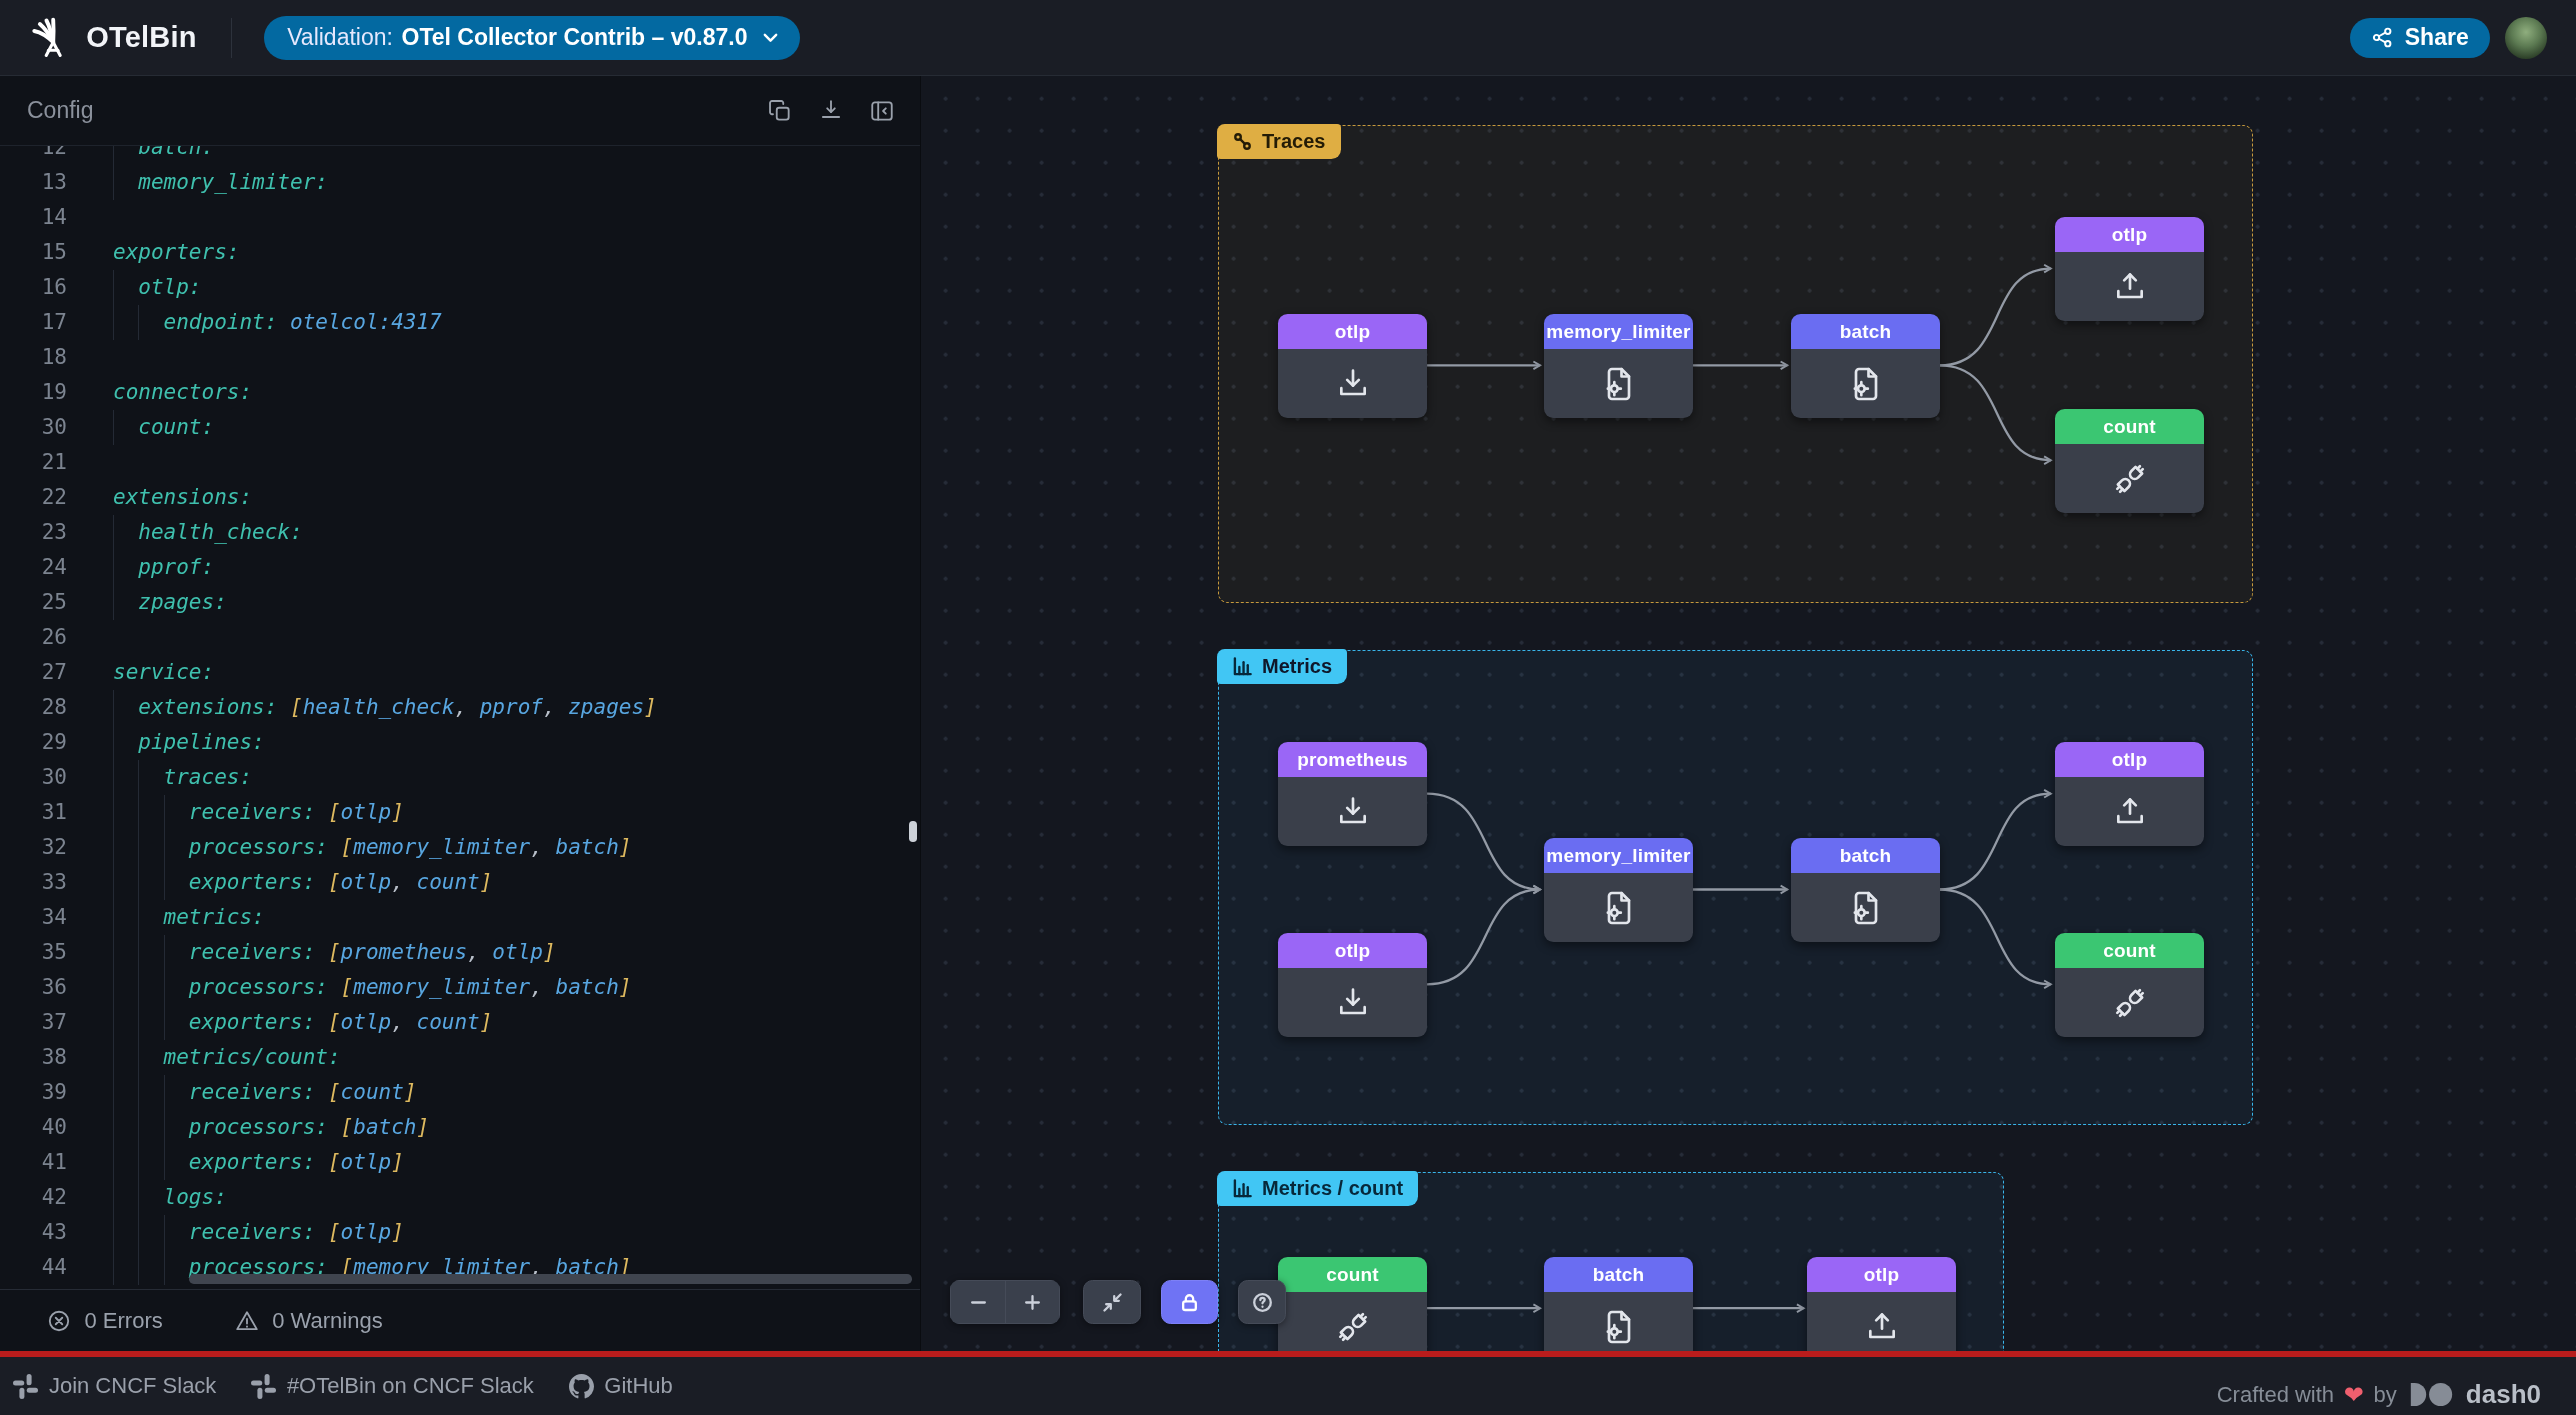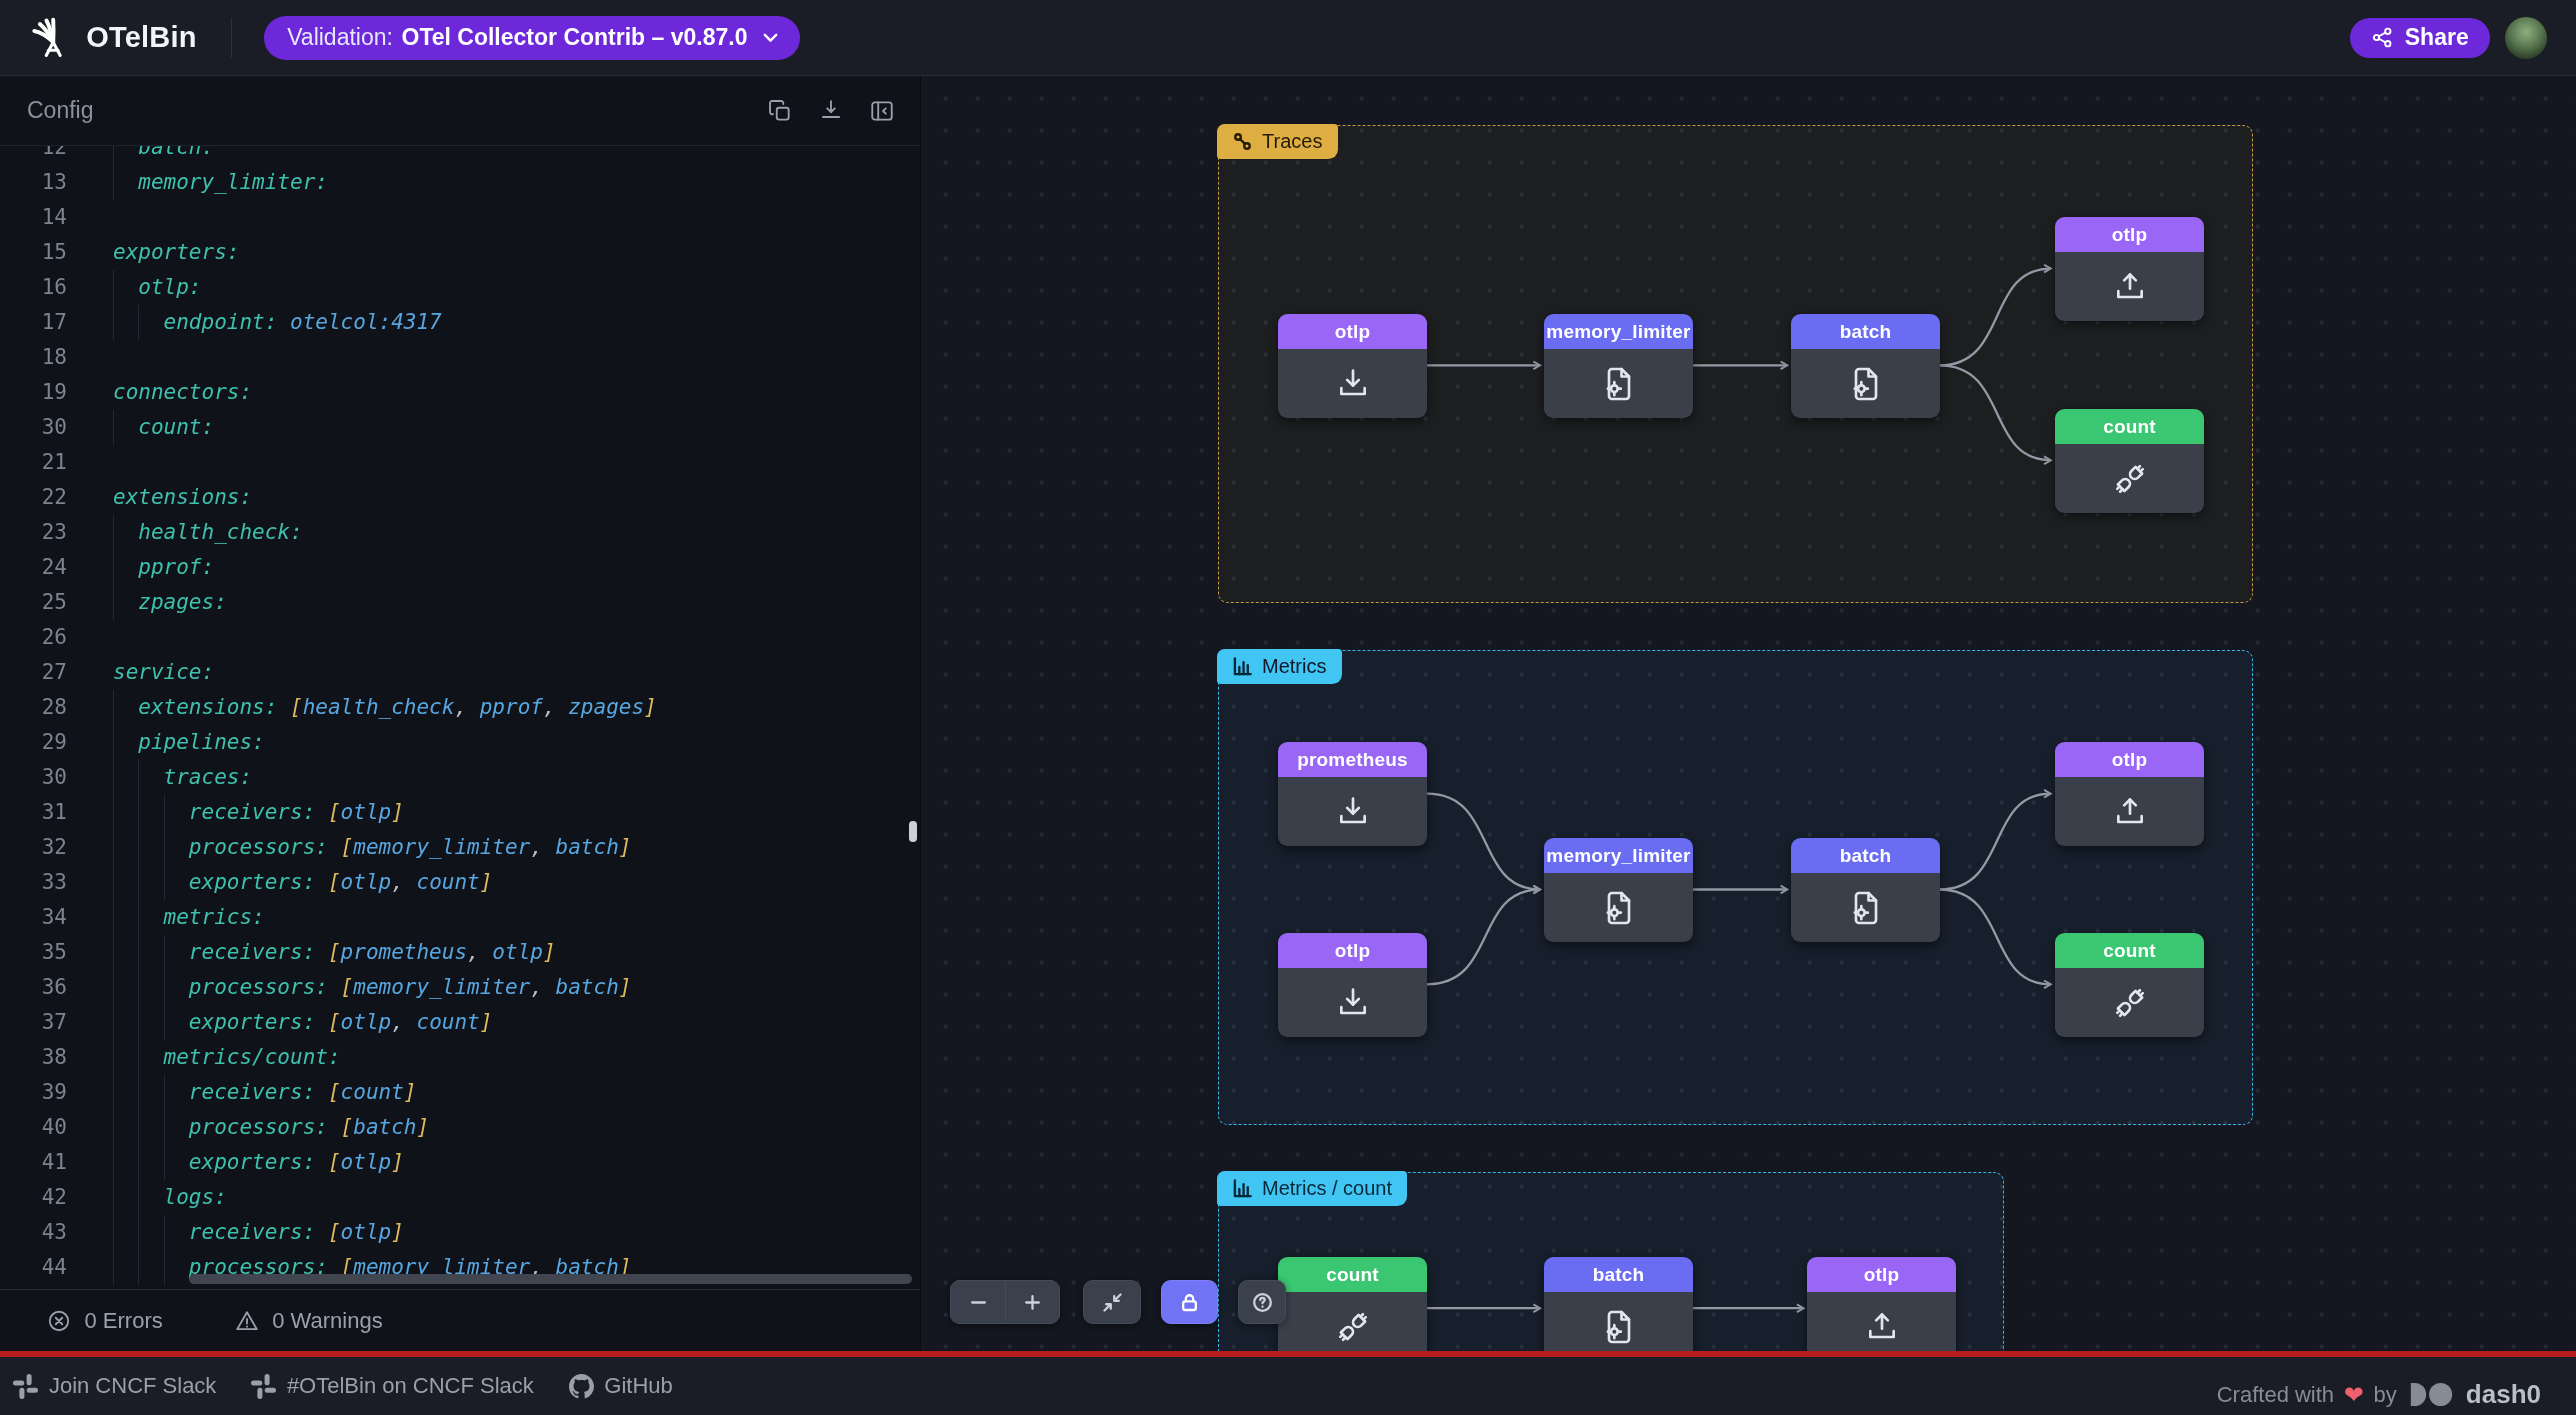--- a/index.html
+++ b/index.html
@@ -8,21 +8,21 @@
   #app{width:2576px;height:1415px;display:flex;flex-direction:column;}
 
   
   .topbar{height:75px;flex:none;background:#1a1d25;border-bottom:1px solid #262b34;
           display:flex;align-items:center;padding:0 29px;}
   .tb-left{display:flex;align-items:center;gap:15.3px;}
   .logo svg{width:40px;height:42px;display:block;}
   .appname{color:#f2f4f8;font-size:29px;font-weight:700;letter-spacing:0.2px;margin-left:1.9px;}
   .tb-sep{width:1px;height:40px;background:#2d323c;margin:0 17px 0 19px;}
   .pill{display:inline-flex;align-items:center;border:none;cursor:pointer;
-        background:#6d28d9;color:#fff;border-radius:22px;}
+        background:#0369a1;color:#fff;border-radius:22px;}
   .validation{height:44px;padding:0 21px 0 23px;font-size:23px;gap:8.6px;}
   .val-label{color:#e6e8fd;font-weight:400;}
   .val-value{font-weight:700;}
   .validation svg{width:17px;height:11.5px;margin-left:5.8px;}
   .tb-right{margin-left:auto;display:flex;align-items:center;gap:15.3px;}
   .share{height:40px;padding:0 21px;border-radius:20px;font-size:23px;font-weight:600;gap:10.5px;}
   .share svg{width:23px;height:23px;stroke:#fff;fill:none;stroke-width:1.7;}
   .avatar{width:42px;height:42px;border-radius:50%;display:inline-block;
           background:radial-gradient(circle at 50% 36%,#8fae7e 0%,#5c7a52 42%,#2c3f28 78%,#1b281a 100%);}
 
@@ -55,21 +55,21 @@
   .st-item{display:flex;align-items:center;gap:12.5px;}
   .st-item svg{width:26px;height:26px;stroke:#9aa1ac;fill:none;stroke-width:1.7;
                stroke-linecap:round;stroke-linejoin:round;}
 
   
   .canvas{flex:1;position:relative;overflow:hidden;background-color:#14171f;
           background-image:radial-gradient(#262c38 1.6px,transparent 1.8px);
           background-size:32px 32px;background-position:8.6px 6.7px;}
   .grp{position:absolute;border:1.9px dashed;border-radius:9.6px;z-index:1;}
   .gbadge{position:absolute;top:-1.9px;left:-1.9px;height:35px;display:inline-flex;align-items:center;
-          gap:8.6px;padding:0 15.3px;font-size:20px;font-weight:400;border-radius:7.7px 3.8px 9.6px 3.8px;}
+          gap:8.6px;padding:0 15.3px;font-size:20px;font-weight:700;border-radius:7.7px 3.8px 9.6px 3.8px;}
   .gbadge svg{width:21px;height:21px;fill:none;stroke-width:1.8;stroke-linecap:round;stroke-linejoin:round;}
   #edges{position:absolute;left:0;top:0;z-index:2;pointer-events:none;}
   .node{position:absolute;width:149px;height:104px;border-radius:9.6px;z-index:3;
         box-shadow:0 3.8px 9.6px rgba(0,0,0,.45);cursor:grab;}
   .nh{height:35px;border-radius:9.6px 9.6px 0 0;display:flex;align-items:center;justify-content:center;
       color:#fff;font-size:19px;font-weight:600;letter-spacing:0.2px;}
   .nb{height:69px;background:#3a3f4a;border-radius:0 0 9.6px 9.6px;display:flex;
       align-items:center;justify-content:center;}
   .nb svg{width:40px;height:40px;stroke:#e3e6ec;stroke-width:1.6;fill:none;
           stroke-linecap:round;stroke-linejoin:round;}

